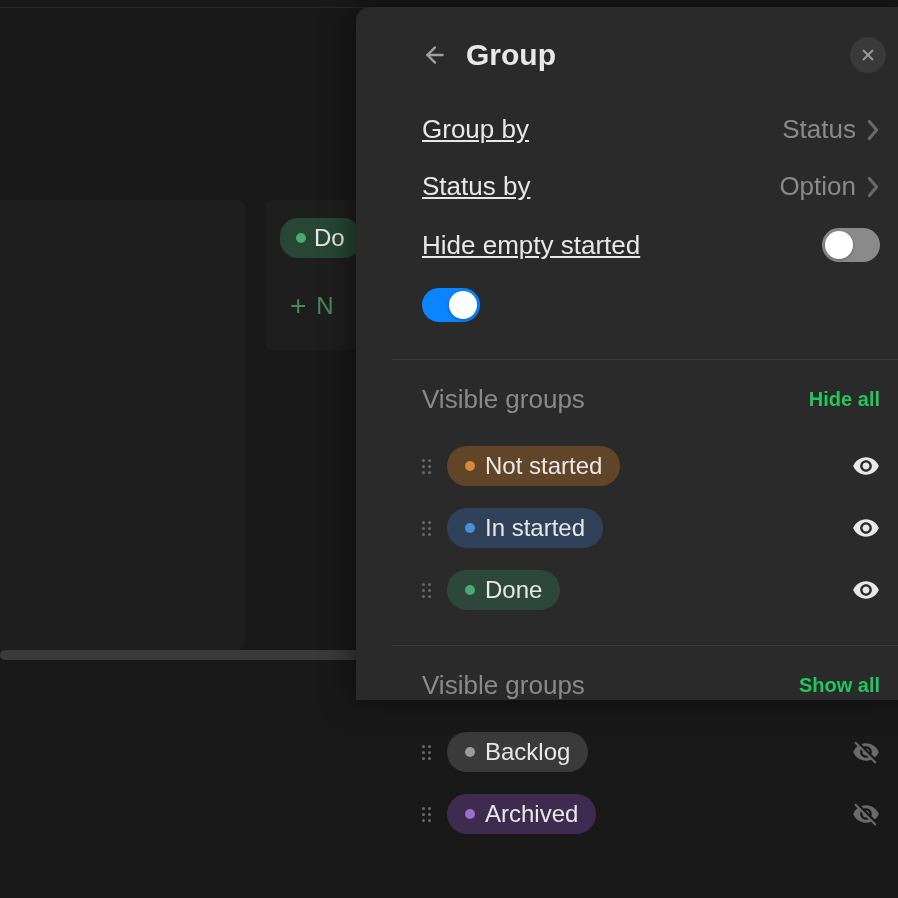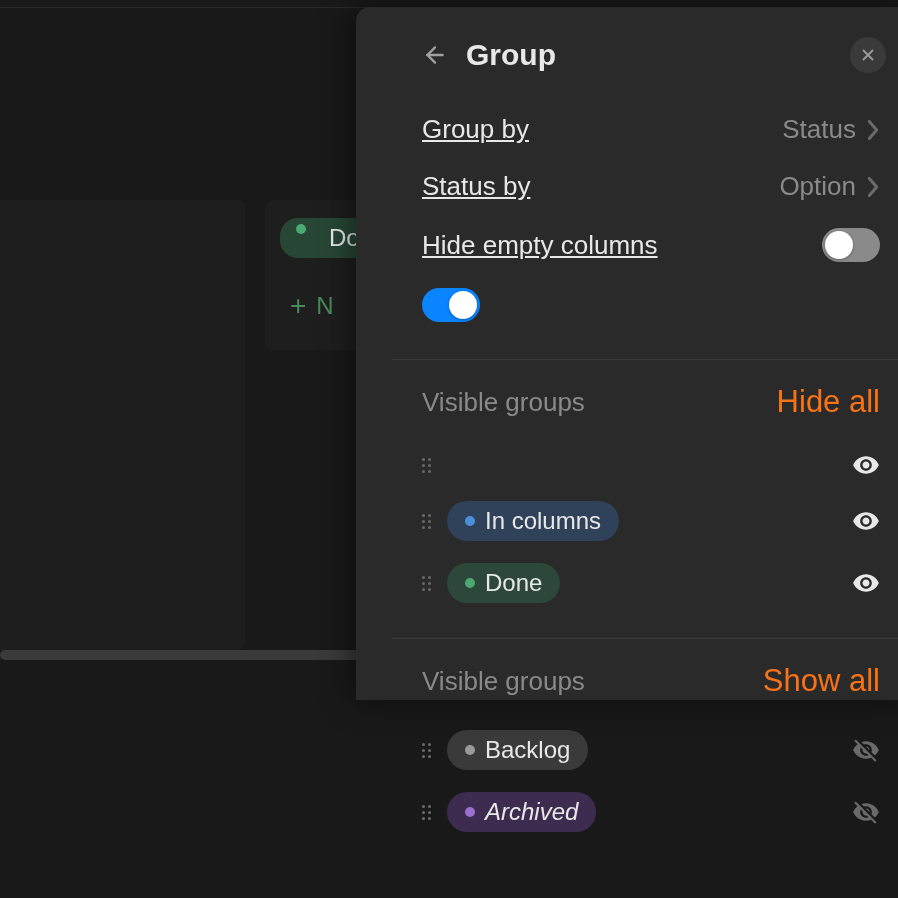--- a/index.html
+++ b/index.html
@@ -57,22 +57,22 @@
     }
     
     .bg-done-pill {
       position: absolute;
       top: 218px;
       left: 280px;
       background: rgba(52, 130, 88, 0.4);
       border-radius: 18px;
       padding: 6px 16px;
       display: flex;
-      align-items: flex-start;
-      gap: 23px;
+      align-items: center;
+      gap: 8px;
     }
     
     .bg-done-dot {
       width: 10px;
       height: 10px;
       border-radius: 50%;
       background: #4ca972;
     }
     
     .bg-done-text {
@@ -236,23 +236,24 @@
       margin-bottom: 20px;
       gap: 28px;
     }
     
     .groups-title {
       font-size: 26px;
       color: #8a8a8a;
     }
     
     .groups-action {
-      font-size: 31px;
-      color: #f97316;
+      font-size: 20px;
+      color: #22c55e;
       cursor: pointer;
+      font-weight: bold;
     }
     
     .group-item {
       display: flex;
       align-items: center;
       padding: 11px 0;
       gap: 16px;
     }
     
     .drag-handle {
@@ -313,21 +314,20 @@
     
     .pill-backlog {
       background: rgba(120, 120, 120, 0.35);
     }
     .pill-backlog .pill-dot {
       background: #9a9a9a;
     }
     
     .pill-archived {
       background: rgba(130, 80, 180, 0.35);
-      font-style: italic;
     }
     .pill-archived .pill-dot {
       background: #9a6fd0;
     }
     
     .spacer {
       flex: 1;
     }
     
     .visibility-icon {
@@ -392,21 +392,21 @@
       <div class="setting-value">
         <span>Option</span>
         <svg class="chevron" width="14" height="22" viewBox="0 0 10 18" fill="none" stroke="currentColor" stroke-width="2.5" stroke-linecap="round" stroke-linejoin="round">
           <polyline points="2 2 8 9 2 16"></polyline>
         </svg>
       </div>
     </div>
 
 
     <div class="setting-row">
-      <div class="setting-label">Hide empty columns</div>
+      <div class="setting-label">Hide empty started</div>
       <div class="toggle toggle-off">
         <div class="toggle-knob"></div>
       </div>
     </div>
 
     <div class="setting-row">
       <div class="toggle toggle-on">
         <div class="toggle-knob"></div>
       </div>
     </div>
@@ -428,20 +428,24 @@
           </div>
         <div class="drag-dot-row">
             <div class="drag-dot"></div>
             <div class="drag-dot"></div>
           </div>
         <div class="drag-dot-row">
             <div class="drag-dot"></div>
             <div class="drag-dot"></div>
           </div>
       </div>
+      <div class="pill pill-not-started">
+        <span class="pill-dot"></span>
+        <span>Not started</span>
+      </div>
       <div class="spacer"></div>
       <div class="visibility-icon">
         <svg width="28" height="28" viewBox="0 0 24 24" fill="currentColor">
           <path d="M12 4.5C7 4.5 2.73 7.61 1 12c1.73 4.39 6 7.5 11 7.5s9.27-3.11 11-7.5c-1.73-4.39-6-7.5-11-7.5zM12 17c-2.76 0-5-2.24-5-5s2.24-5 5-5 5 2.24 5 5-2.24 5-5 5zm0-8c-1.66 0-3 1.34-3 3s1.34 3 3 3 3-1.34 3-3-1.34-3-3-3z"></path>
         </svg>
       </div>
     </div>
 
     <div class="group-item">
       <div class="drag-handle">
@@ -453,21 +457,21 @@
             <div class="drag-dot"></div>
             <div class="drag-dot"></div>
           </div>
         <div class="drag-dot-row">
             <div class="drag-dot"></div>
             <div class="drag-dot"></div>
           </div>
       </div>
       <div class="pill pill-in-progress">
         <span class="pill-dot"></span>
-        <span>In columns</span>
+        <span>In started</span>
       </div>
       <div class="spacer"></div>
       <div class="visibility-icon">
         <svg width="28" height="28" viewBox="0 0 24 24" fill="currentColor">
           <path d="M12 4.5C7 4.5 2.73 7.61 1 12c1.73 4.39 6 7.5 11 7.5s9.27-3.11 11-7.5c-1.73-4.39-6-7.5-11-7.5zM12 17c-2.76 0-5-2.24-5-5s2.24-5 5-5 5 2.24 5 5-2.24 5-5 5zm0-8c-1.66 0-3 1.34-3 3s1.34 3 3 3 3-1.34 3-3-1.34-3-3-3z"></path>
         </svg>
       </div>
     </div>
 
     <div class="group-item">

